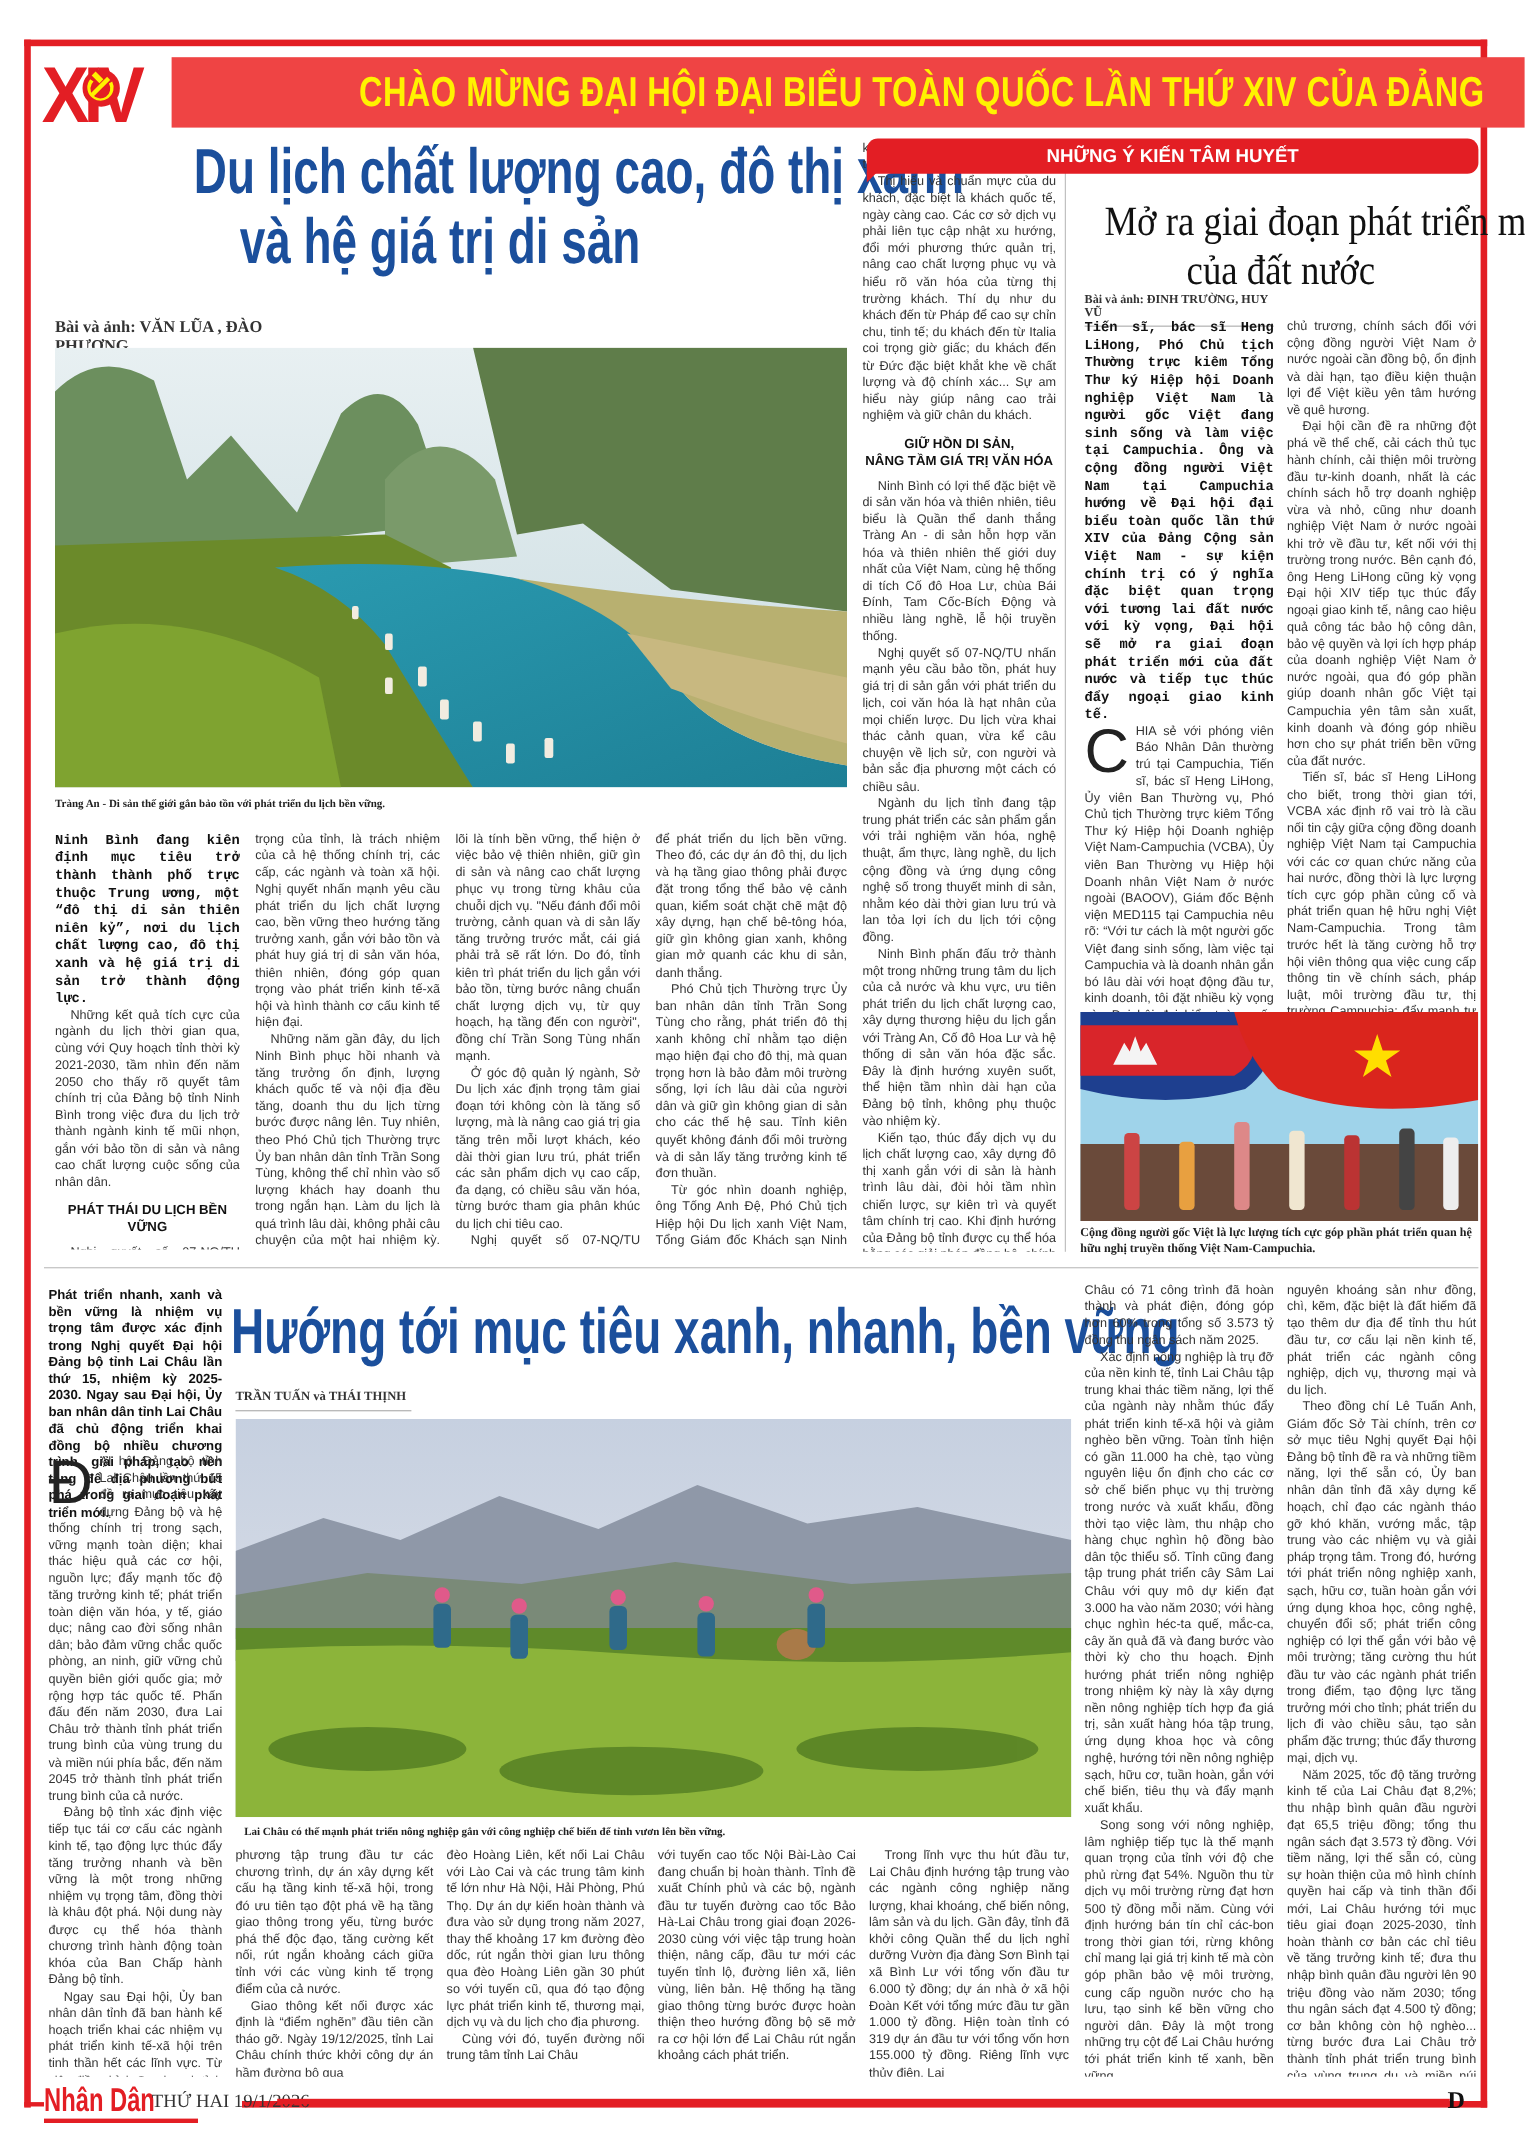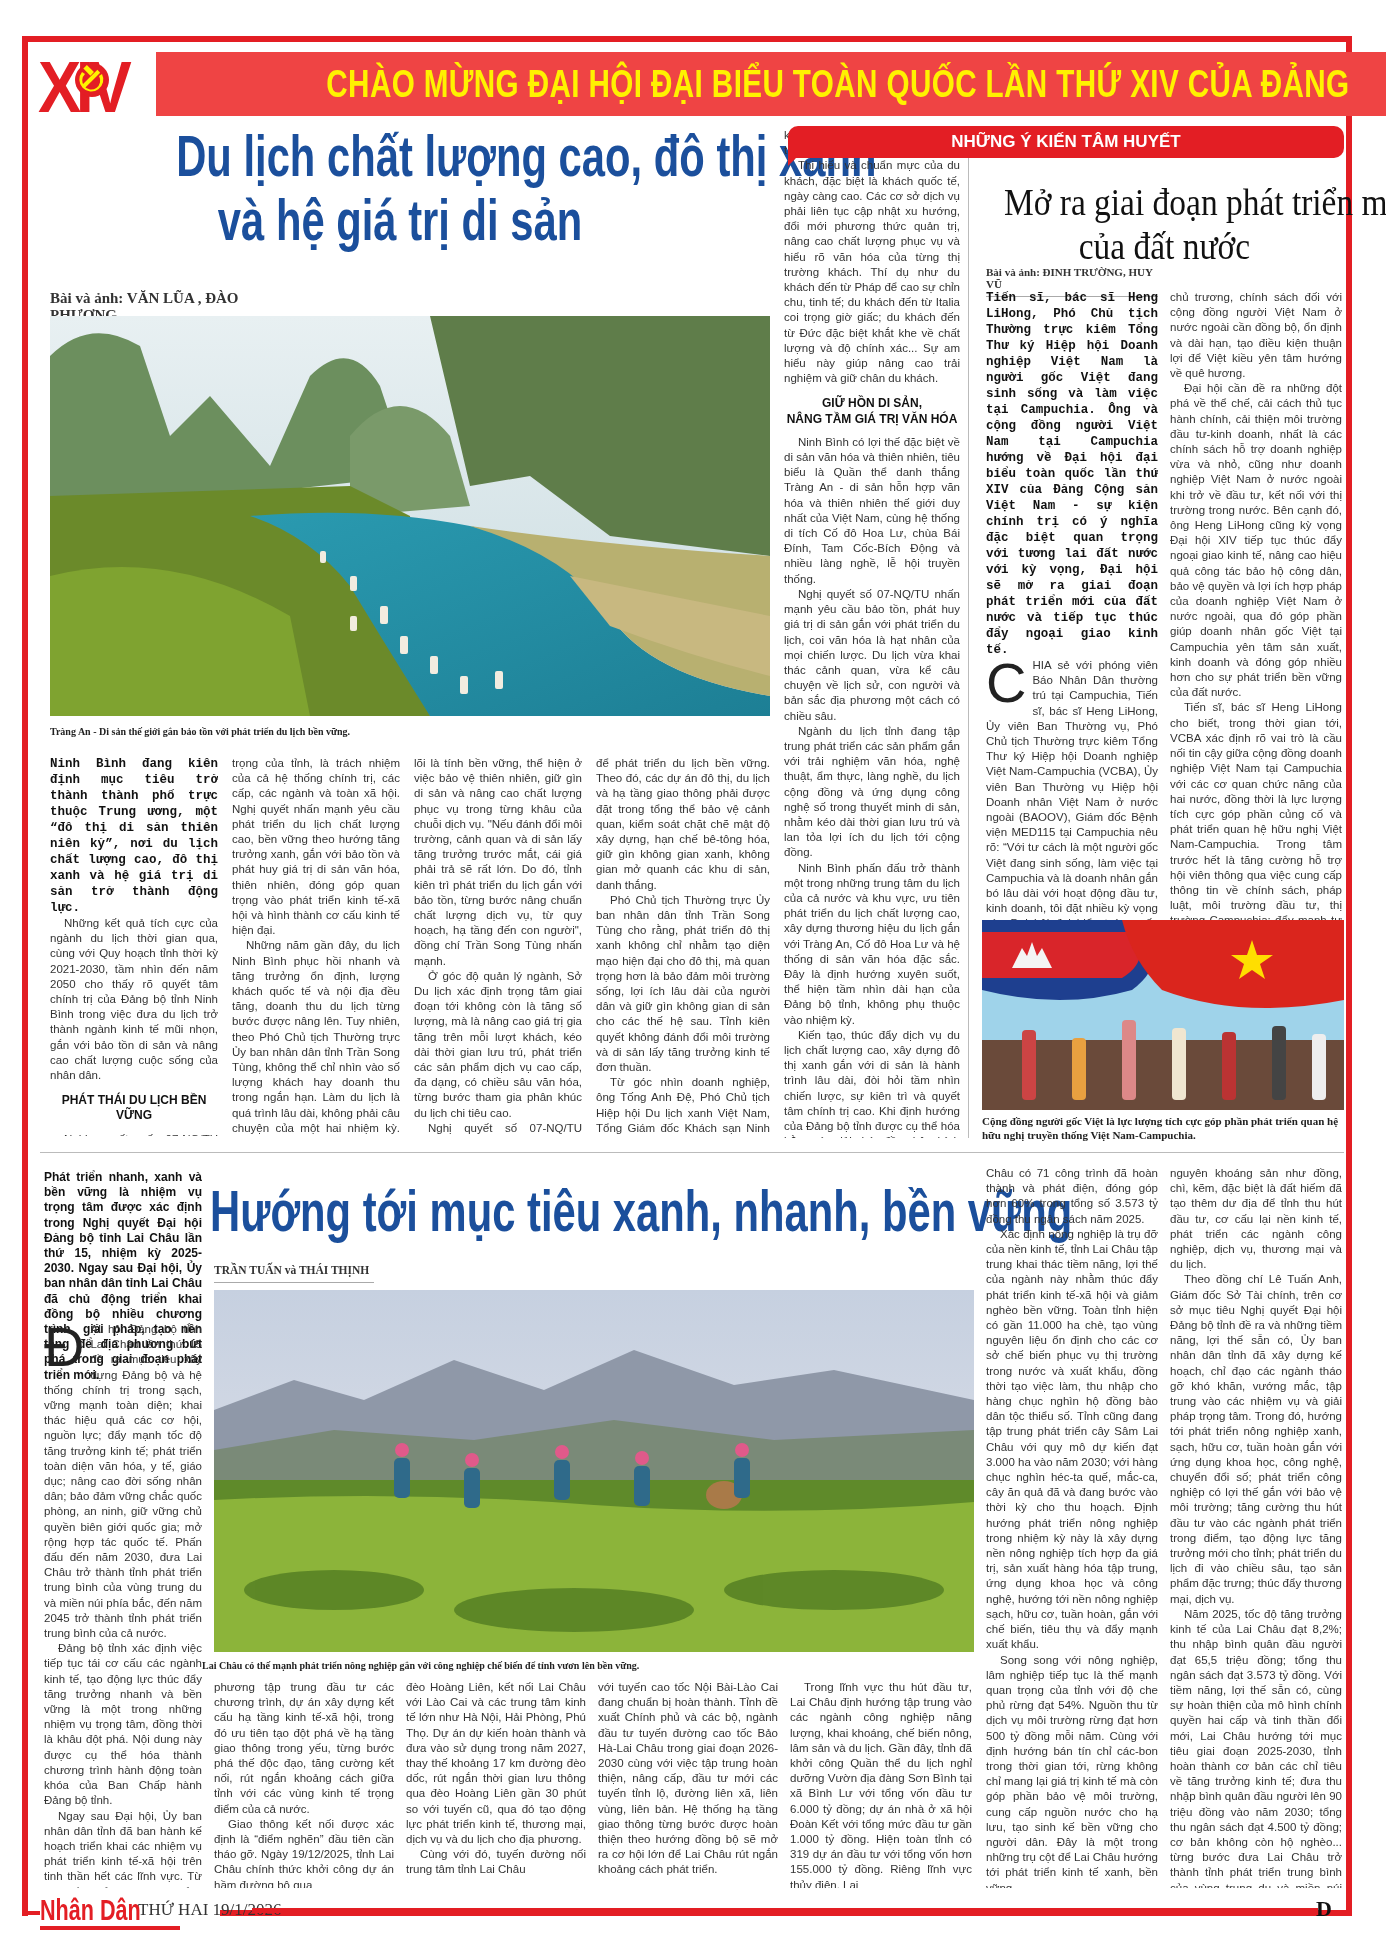--- a/index.html
+++ b/index.html
@@ -236,21 +236,21 @@
       <rect x="340" y="170" width="16" height="40" rx="5" fill="#2f6a8a"></rect>
         <circle cx="348" cy="162" r="7" fill="#e05a8a"></circle>
       <rect x="420" y="176" width="16" height="40" rx="5" fill="#2f6a8a"></rect>
         <circle cx="428" cy="168" r="7" fill="#e05a8a"></circle>
       <ellipse cx="510" cy="205" rx="18" ry="14" fill="#a97a48"></ellipse>
       <rect x="520" y="168" width="16" height="40" rx="5" fill="#2f6a8a"></rect>
         <circle cx="528" cy="160" r="7" fill="#e05a8a"></circle>
     </g>
   </svg>
 </div>
-<div class="caption" style="left:202px; top:1658px; width:760px;">Lai Châu có thế mạnh phát triển nông nghiệp gắn với công nghiệp chế biến để tỉnh vươn lên bền vững.</div>
+<div class="caption" style="left:222px; top:1658px; width:760px;">Lai Châu có thế mạnh phát triển nông nghiệp gắn với công nghiệp chế biến để tỉnh vươn lên bền vững.</div>
 
 <div class="col" style="left:44px; top:1322px; width:158px; height:566px;">
   <p style="text-indent:0"><span class="dropcap">Đ</span><span>ẠI hội Đảng bộ tỉnh Lai Châu lần thứ 15 đề ra mục tiêu xây dựng Đảng bộ và hệ thống chính trị trong sạch, vững mạnh toàn diện; khai thác hiệu quả các cơ hội, nguồn lực; đẩy mạnh tốc độ tăng trưởng kinh tế; phát triển toàn diện văn hóa, y tế, giáo dục; nâng cao đời sống nhân dân; bảo đảm vững chắc quốc phòng, an ninh, giữ vững chủ quyền biên giới quốc gia; mở rộng hợp tác quốc tế. Phấn đấu đến năm 2030, đưa Lai Châu trở thành tỉnh phát triển trung bình của vùng trung du và miền núi phía bắc, đến năm 2045 trở thành tỉnh phát triển trung bình của cả nước.</span></p>
   <p>Đảng bộ tỉnh xác định việc tiếp tục tái cơ cấu các ngành kinh tế, tạo động lực thúc đẩy tăng trưởng nhanh và bền vững là một trong những nhiệm vụ trọng tâm, đồng thời là khâu đột phá. Nội dung này được cụ thể hóa thành chương trình hành động toàn khóa của Ban Chấp hành Đảng bộ tỉnh.</p>
   <p>Ngay sau Đại hội, Ủy ban nhân dân tỉnh đã ban hành kế hoạch triển khai các nhiệm vụ phát triển kinh tế-xã hội trên tinh thần hết các lĩnh vực. Từ việc điều chỉnh Quy hoạch tỉnh Lai Châu thời kỳ 2021-2030, tầm nhìn đến năm 2050; lập quy hoạch các xã, phường nhằm huy động tối đa nguồn lực phục vụ tăng trưởng; đến cơ cấu lại các ngành kinh tế theo tinh thần Nghị quyết. Địa</p>
 </div>
 <div class="col" style="left:214px; top:1680px; width:180px; height:208px;">
   <p style="text-indent:0">phương tập trung đầu tư các chương trình, dự án xây dựng kết cấu hạ tầng kinh tế-xã hội, trong đó ưu tiên tạo đột phá về hạ tầng giao thông trong yếu, từng bước phá thế độc đạo, tăng cường kết nối, rút ngắn khoảng cách giữa tỉnh với các vùng kinh tế trọng điểm của cả nước.</p>
   <p>Giao thông kết nối được xác định là “điểm nghẽn” đầu tiên cần tháo gỡ. Ngày 19/12/2025, tỉnh Lai Châu chính thức khởi công dự án hầm đường bộ qua</p>
 </div>

